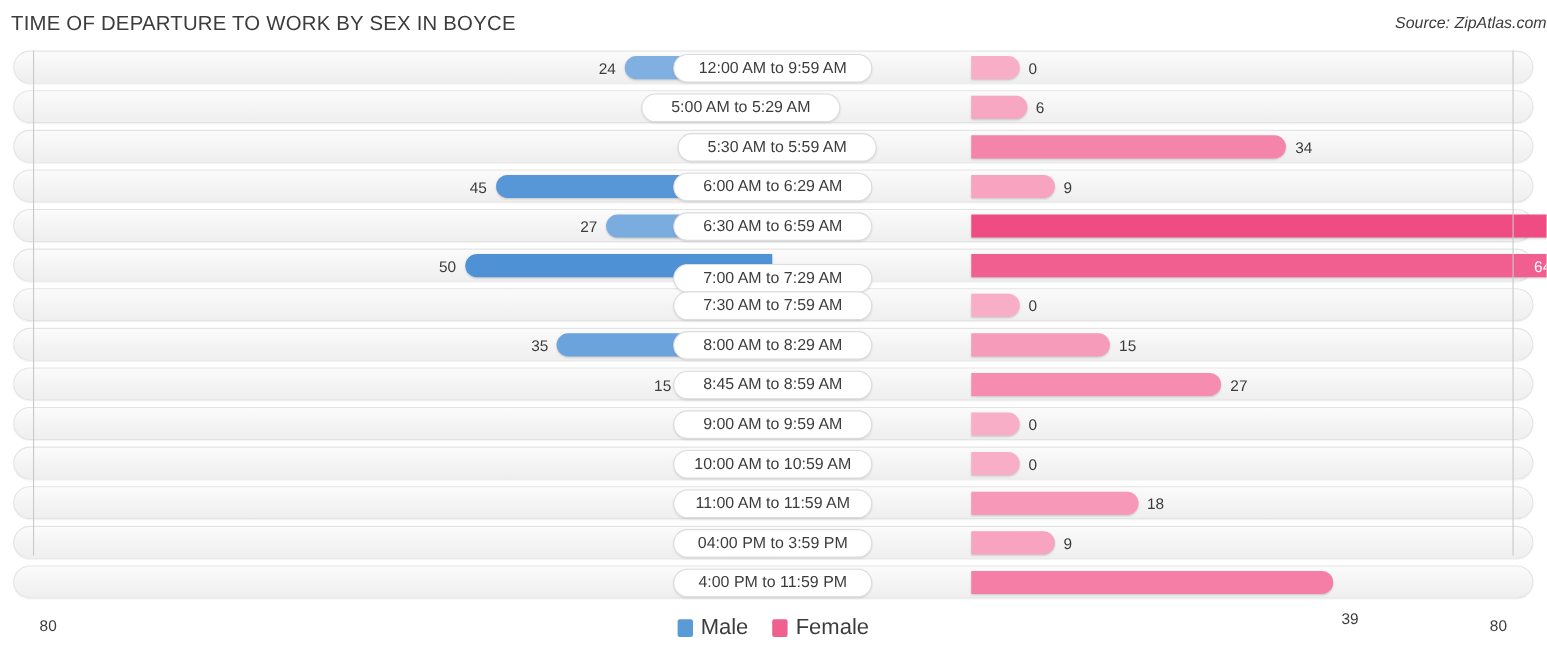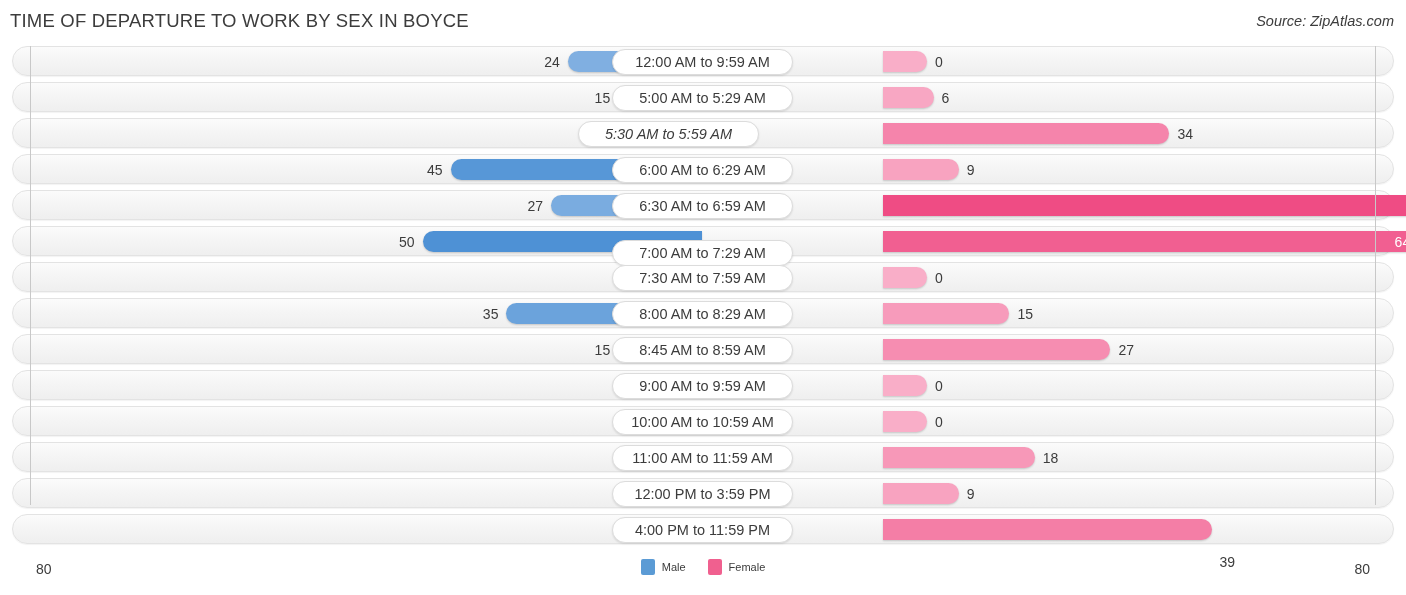--- a/index.html
+++ b/index.html
@@ -26,21 +26,21 @@
     left: 10px;
     top: 10px;
     font-size: 18.5px;
     letter-spacing: .2px;
     color: #3c3c3c;
     font-weight: 400;
     white-space: nowrap;
   }
   .source {
     position: absolute;
-    right: 12px;
+    right: 0;
     top: 13px;
     font-size: 14.5px;
     font-style: italic;
     color: #3c3c3c;
     white-space: nowrap;
   }
 
   
   .plot {
     position: relative;
@@ -154,21 +154,21 @@
     align-items: center;
     gap: 7px;
   }
   .swatch {
     width: 14px;
     height: 16px;
     border-radius: 2px;
     display: inline-block;
   }
   .legend-label {
-    font-size: 11px;
+    font-size: 20px;
     color: #3c3c3c;
   }
 </style>
 </head>
 <body>
 
 <div class="header">
   <div class="chart-title">TIME OF DEPARTURE TO WORK BY SEX IN BOYCE</div>
   <div class="source">Source: ZipAtlas.com</div>
 </div>
@@ -182,28 +182,28 @@
         <div class="bar female" style="left: 870px; width: 44px; background: rgb(249, 174, 200);"></div>
         <div class="val male-out" style="left: 494.9px; width: 52px;">24</div>
         <div class="val female-out" style="left: 922px; width: 52px;">0</div>
         <div class="cat" style="left: 599px; width: 181px;">12:00 AM to 9:59 AM</div>
       </div>
       <div class="row">
         <div class="bar male" style="left: 605.188px; width: 83.8125px; background: rgb(145, 186, 229);"></div>
         <div class="bar female" style="left: 870px; width: 50.55px; background: rgb(248, 167, 195);"></div>
         <div class="val male-out" style="left: 545.188px; width: 52px;">15</div>
         <div class="val female-out" style="left: 928.55px; width: 52px;">6</div>
-        <div class="cat" style="left: 599px; width: 181px;">5:00 AM to 5:29 AM</div>
+        <div class="cat" style="left: 570px; width: 181px;">5:00 AM to 5:29 AM</div>
       </div>
       <div class="row">
         <div class="bar male" style="left: 645px; width: 44px; background: rgb(168, 200, 235);"></div>
         <div class="bar female" style="left: 870px; width: 286.45px; background: rgb(245, 132, 171);"></div>
         <div class="val male-out" style="left: 585px; width: 52px;">3</div>
         <div class="val female-out" style="left: 1164.45px; width: 52px;">34</div>
-        <div class="cat" style="left: 565px; width: 181px; font-style: italic;">5:30 AM to 5:59 AM</div>
+        <div class="cat" style="left: 603px; width: 181px;">5:30 AM to 5:59 AM</div>
       </div>
       <div class="row">
         <div class="bar male" style="left: 437.562px; width: 251.438px; background: rgb(87, 151, 215);"></div>
         <div class="bar female" style="left: 870px; width: 75.825px; background: rgb(248, 163, 192);"></div>
         <div class="val male-out" style="left: 377.562px; width: 52px;">45</div>
         <div class="val female-out" style="left: 953.825px; width: 52px;">9</div>
         <div class="cat" style="left: 599px; width: 181px;">6:00 AM to 6:29 AM</div>
       </div>
       <div class="row">
         <div class="bar male" style="left: 538.138px; width: 150.863px; background: rgb(122, 172, 224);"></div>
@@ -258,21 +258,21 @@
         <div class="bar female" style="left: 870px; width: 151.65px; background: rgb(247, 152, 184);"></div>
         <div class="val male-out" style="left: 585px; width: 52px;">0</div>
         <div class="val female-out" style="left: 1029.65px; width: 52px;">18</div>
         <div class="cat" style="left: 599px; width: 181px;">11:00 AM to 11:59 AM</div>
       </div>
       <div class="row">
         <div class="bar male" style="left: 645px; width: 44px; background: rgb(164, 197, 234);"></div>
         <div class="bar female" style="left: 870px; width: 75.825px; background: rgb(248, 163, 192);"></div>
         <div class="val male-out" style="left: 585px; width: 52px;">5</div>
         <div class="val female-out" style="left: 953.825px; width: 52px;">9</div>
-        <div class="cat" style="left: 599px; width: 181px;">12:00 PM to 3:59 PM</div>
+        <div class="cat" style="left: 599px; width: 181px;">04:00 PM to 3:59 PM</div>
       </div>
       <div class="row">
         <div class="bar male" style="left: 645px; width: 44px; background: rgb(174, 203, 236);"></div>
         <div class="bar female" style="left: 870px; width: 328.575px; background: rgb(244, 126, 166);"></div>
         <div class="val male-out" style="left: 585px; width: 52px;">0</div>
         <div class="val female-out" style="left: 1206.58px; width: 52px; margin-top: 32px;">39</div>
         <div class="cat" style="left: 599px; width: 181px;">4:00 PM to 11:59 PM</div>
       </div>
     </div>
 </div>

